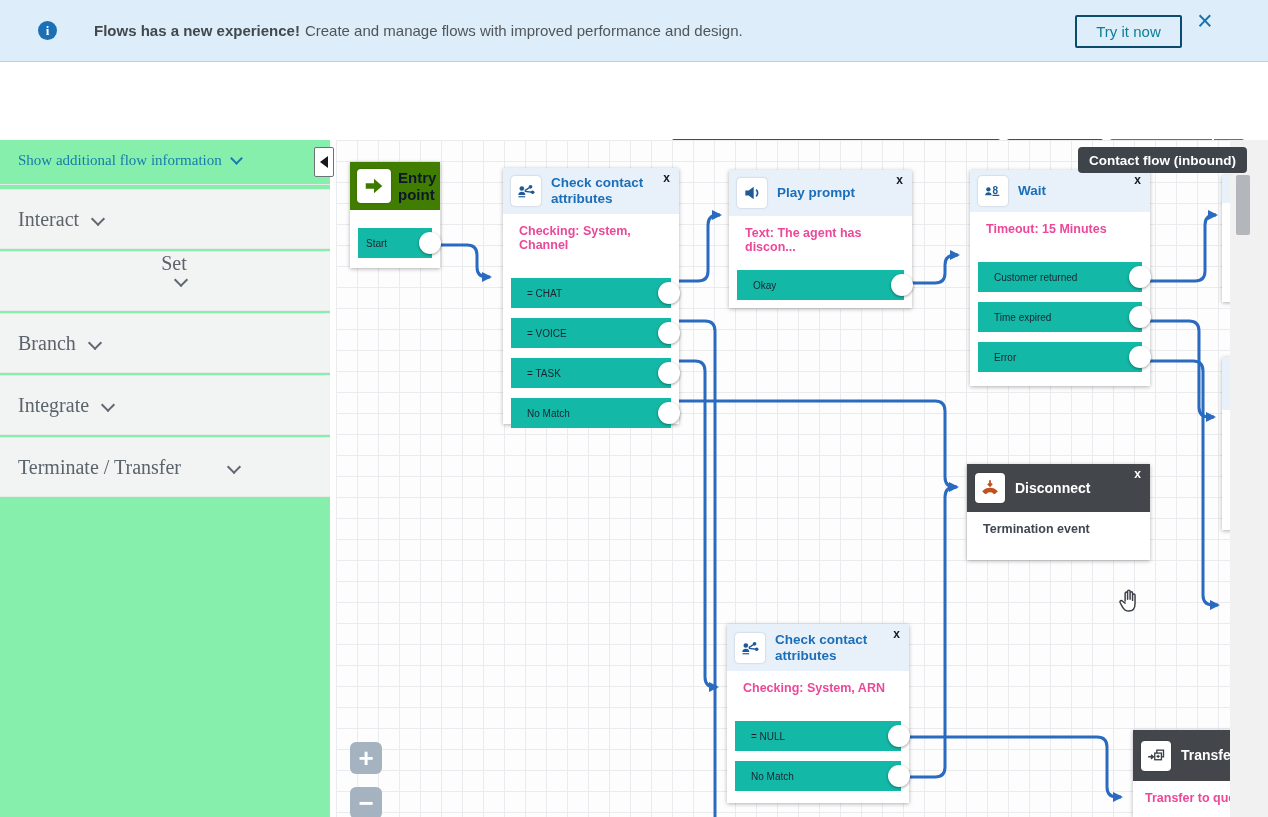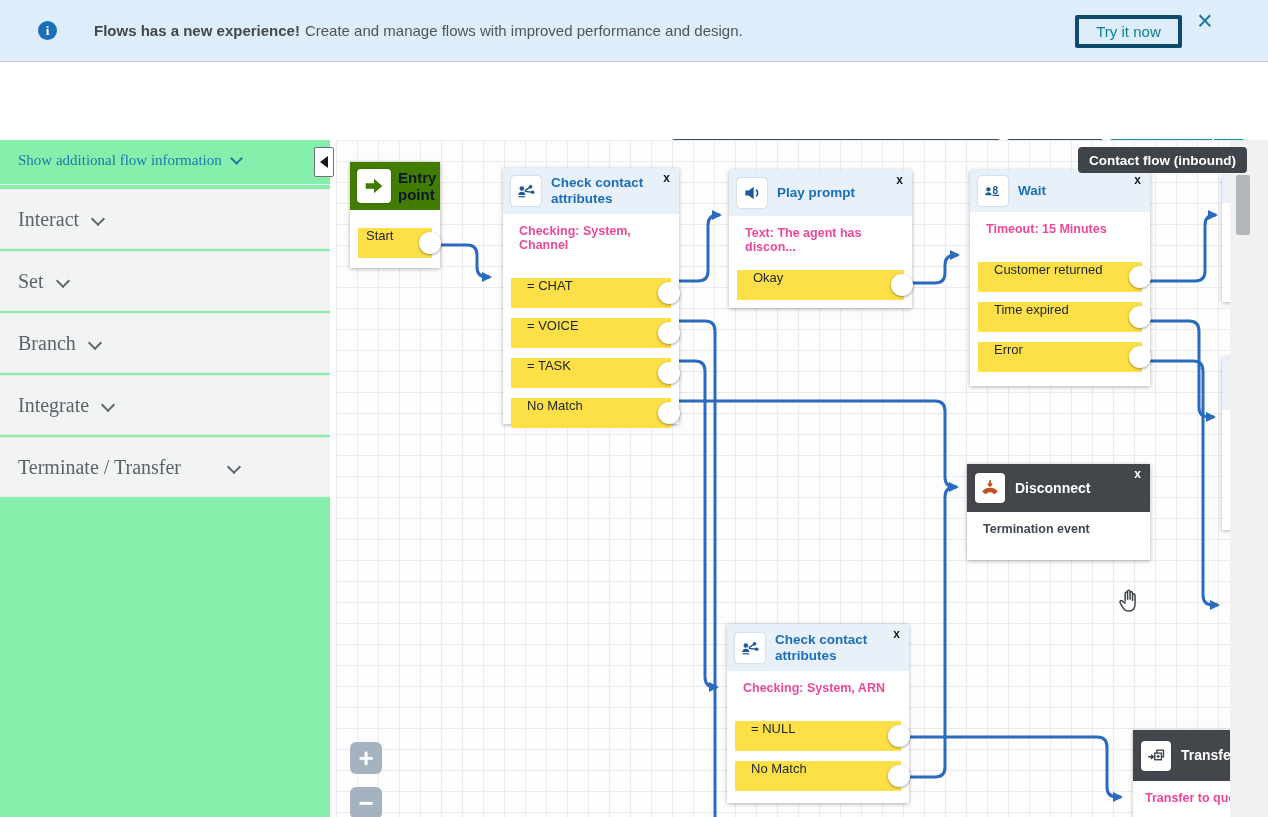--- a/index.html
+++ b/index.html
@@ -10,21 +10,21 @@
   .banner { position:absolute; left:0; top:0; width:1268px; height:62px;
             background:#ddedf9; border-bottom:1px solid #c9cdd1;
             display:flex; align-items:center; }
   .info-icon { width:19px; height:19px; border-radius:50%; background:#1a6fb5;
                color:#fff; font-size:13px; font-weight:bold; font-family:"Liberation Serif",serif;
                display:flex; align-items:center; justify-content:center;
                margin-left:38px; flex:0 0 auto; }
   .banner-text { margin-left:37px; font-size:15px; color:#50555a; }
   .banner-text b { color:#43484d; margin-right:5px; }
   .try-btn { position:absolute; left:1075px; top:15px; width:107px; height:33px;
-             background:transparent; border:4px solid #0c4a6e; border-radius:2px;
+             background:transparent; border:2px solid #0c4a6e; border-radius:2px;
              color:#0c7f95; font-size:15px; display:flex; align-items:center; justify-content:center;
              cursor:pointer; }
   .banner-close { position:absolute; left:1197px; top:8px; font-size:27px; color:#1a72ad;
                   cursor:pointer; line-height:1; font-weight:400; }
 
   
   .page-header { position:absolute; left:0; top:62px; width:1268px; height:78px; background:#fff; }
   .flow-title { position:absolute; left:10px; top:80px; font-size:27px; color:#16191f; }
   .edit-pencil { position:absolute; left:338px; top:84px; width:20px; height:20px; }
   .ver-select { position:absolute; left:672px; top:77px; width:328px; height:30px;
@@ -72,22 +72,22 @@
   .wires { position:absolute; left:0; top:0; z-index:1; }
 
   .node { position:absolute; background:#fff; box-shadow:0 1px 4px rgba(0,0,0,.3); z-index:2; }
   .node-header { display:flex; align-items:center; padding:8px 8px; background:#e8f1fa; position:relative; }
   .icon-sq { width:30px; height:30px; background:#fff; border-radius:4px; flex:0 0 auto;
              display:flex; align-items:center; justify-content:center; box-shadow:0 0 2px rgba(0,0,0,.25); }
   .node-title { margin-left:10px; font-size:13.5px; font-weight:bold; color:#1c6eb8; line-height:1.15; }
   .close-x { position:absolute; right:9px; top:4px; font-size:12px; font-weight:bold; color:#16191f;
              cursor:pointer; line-height:1; }
   .node-sub { font-size:12.5px; font-weight:bold; color:#ec4899; padding:10px 16px 0 16px; }
-  .row { position:relative; margin:0 8px 10px 8px; height:30px; background:#fde047;
-         display:flex; padding-left:16px; font-size:13px; color:#1a2433; }
+  .row { position:relative; margin:0 8px 10px 8px; height:30px; background:#14b8a6;
+         display:flex; align-items:center; padding-left:16px; font-size:10px; color:#1a2433; }
   .port { position:absolute; right:-9px; top:4px; width:22px; height:22px; border-radius:50%;
           background:#fff; box-shadow:0 1px 3px rgba(0,0,0,.4); cursor:pointer; }
   .dark-header { background:#43474b; }
   .dark-header .node-title { color:#fff; font-size:14px; }
   .dark-header .close-x { color:#fff; }
 
   
   .entry-header { background:#417d00; }
   .entry-header .node-title { color:#0f172a; font-size:15px; }
 
@@ -141,21 +141,21 @@
 <div class="sidebar">
   <span class="flow-info-link"><span>Show additional flow information</span><span class="chev"></span></span>
   <div class="collapse-btn">
       <span></span>
     </div>
   <div class="sidebar-divider"></div>
   <div class="acc-section" style="top:49px;">
       <span>Interact</span>
       <span class="chev"></span>
     </div>
-  <div class="acc-section" style="top:111px;">
+  <div class="acc-section" style="top:111px;flex-direction:column;">
       <span>Set</span>
       <span class="chev"></span>
     </div>
   <div class="acc-section" style="top:173px;">
       <span>Branch</span>
       <span class="chev"></span>
     </div>
   <div class="acc-section" style="top:235px;">
       <span>Integrate</span>
       <span class="chev"></span>

